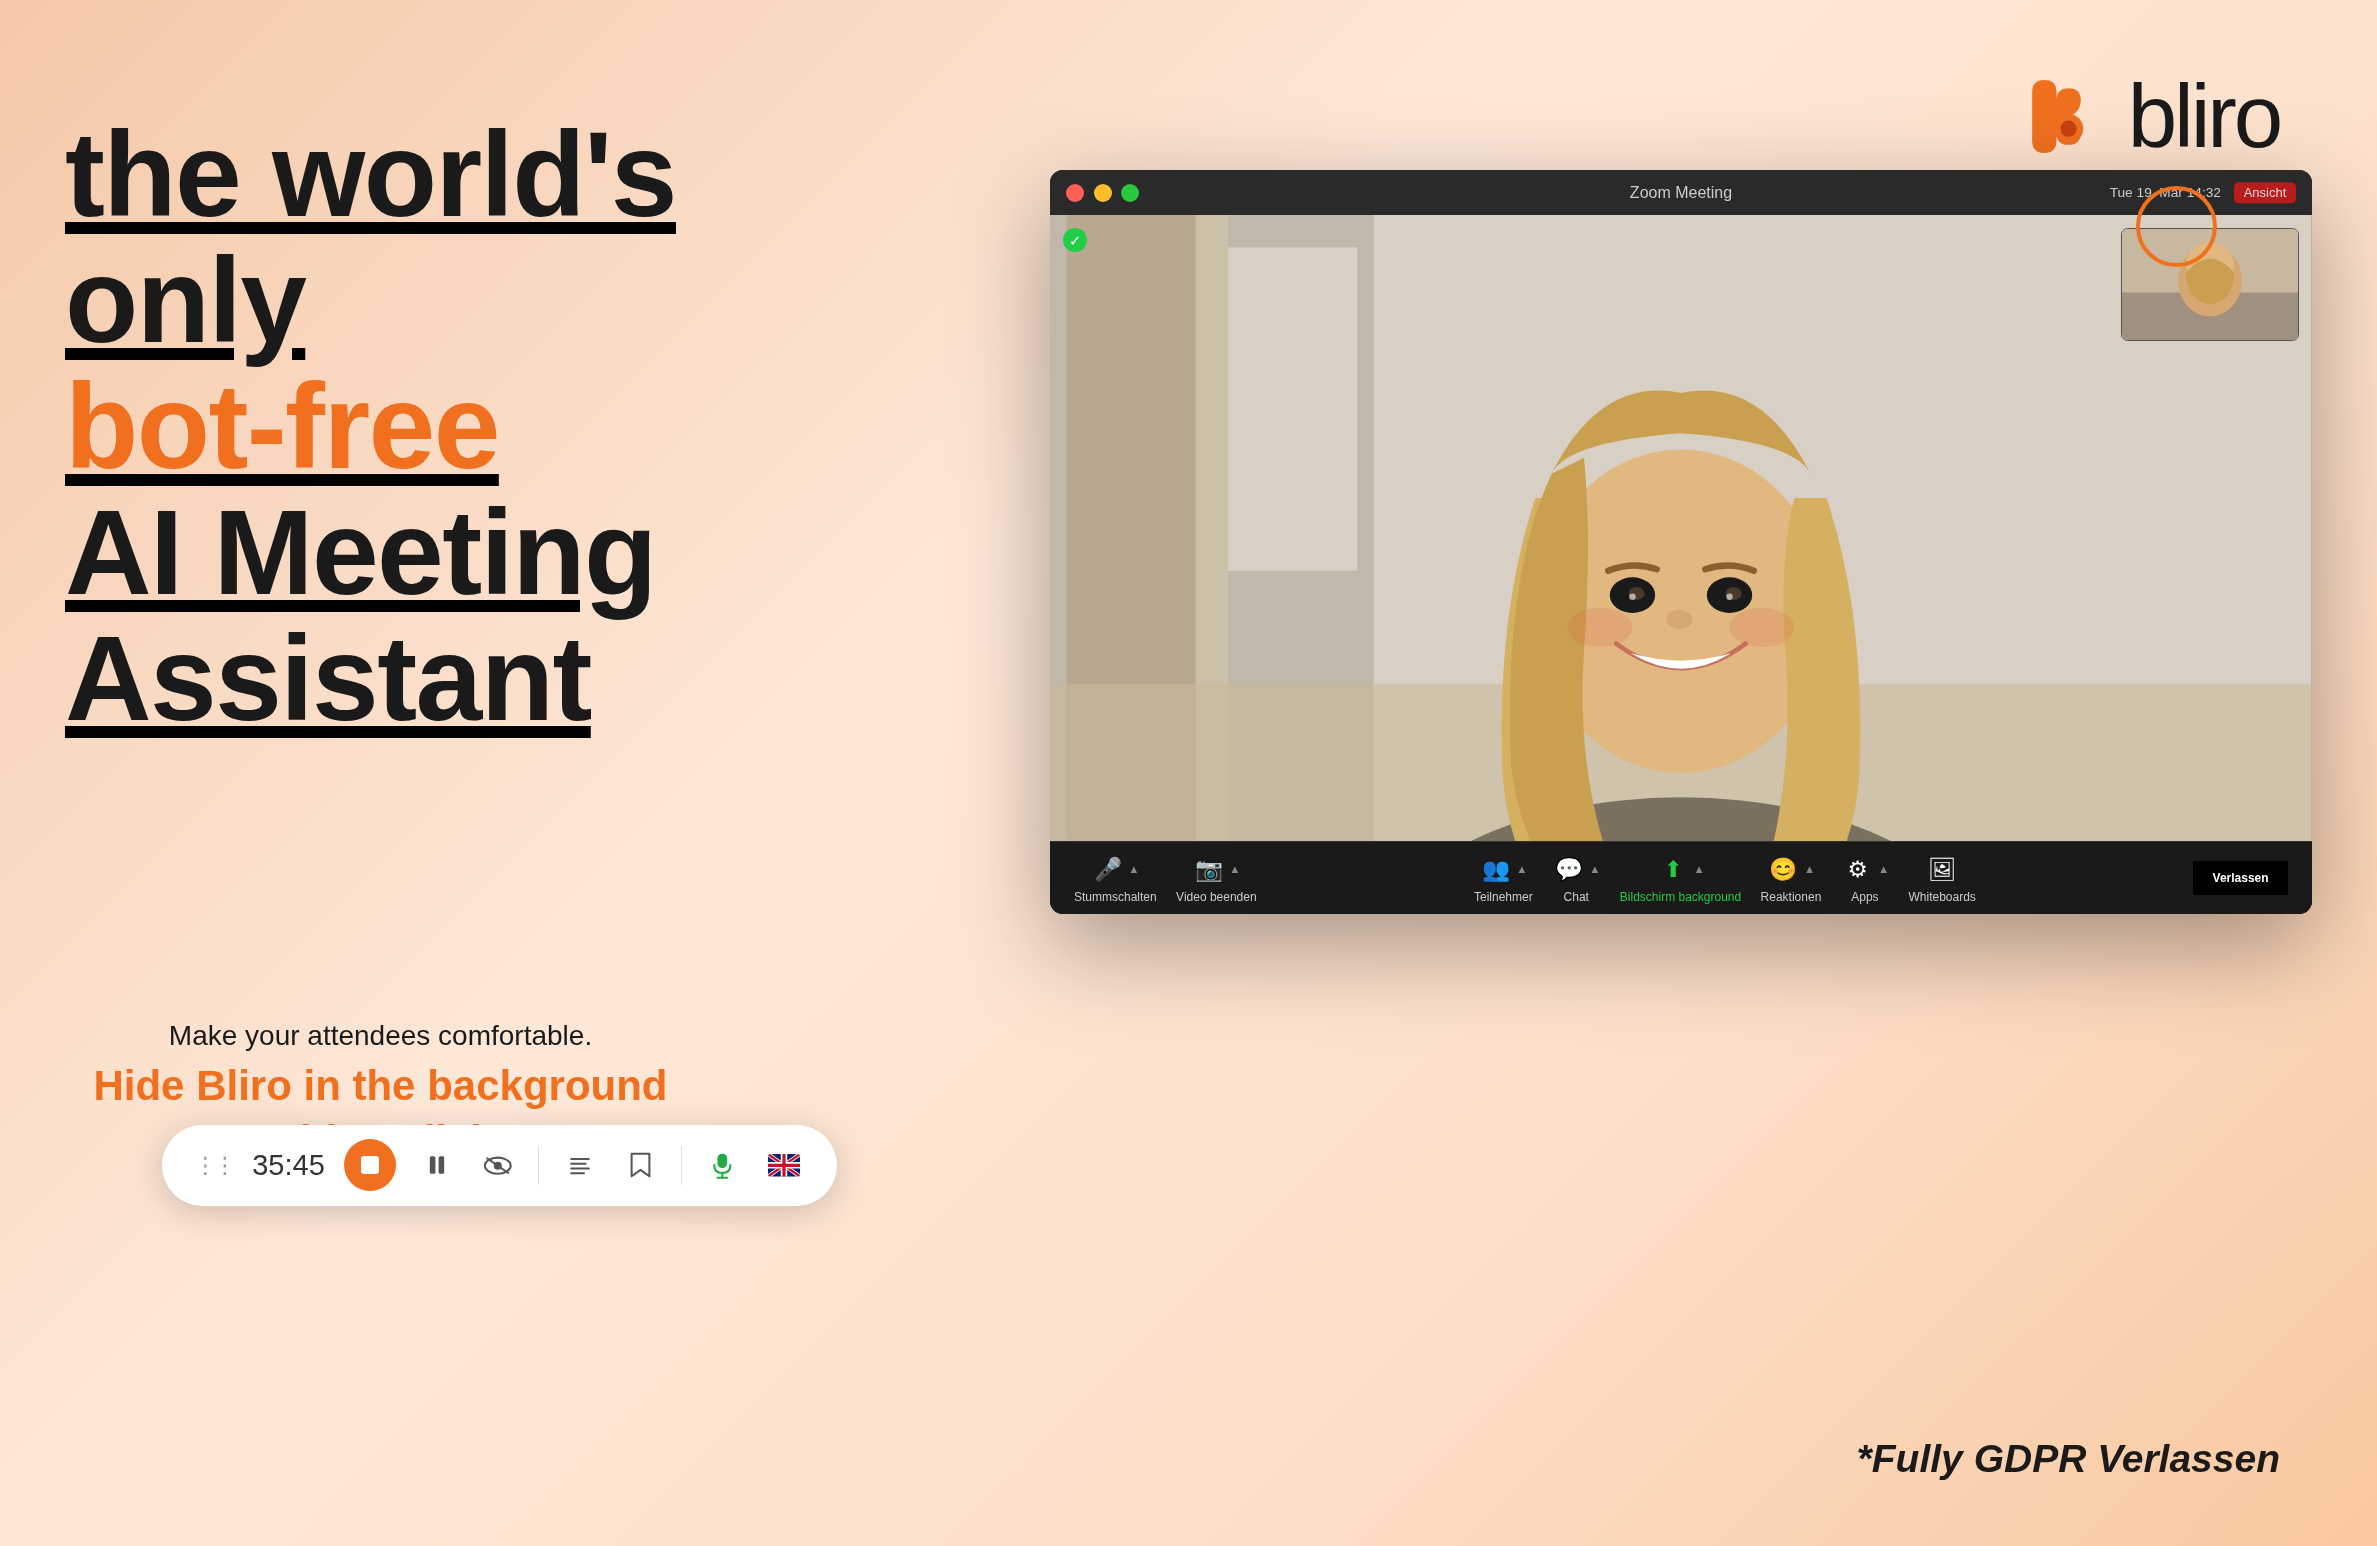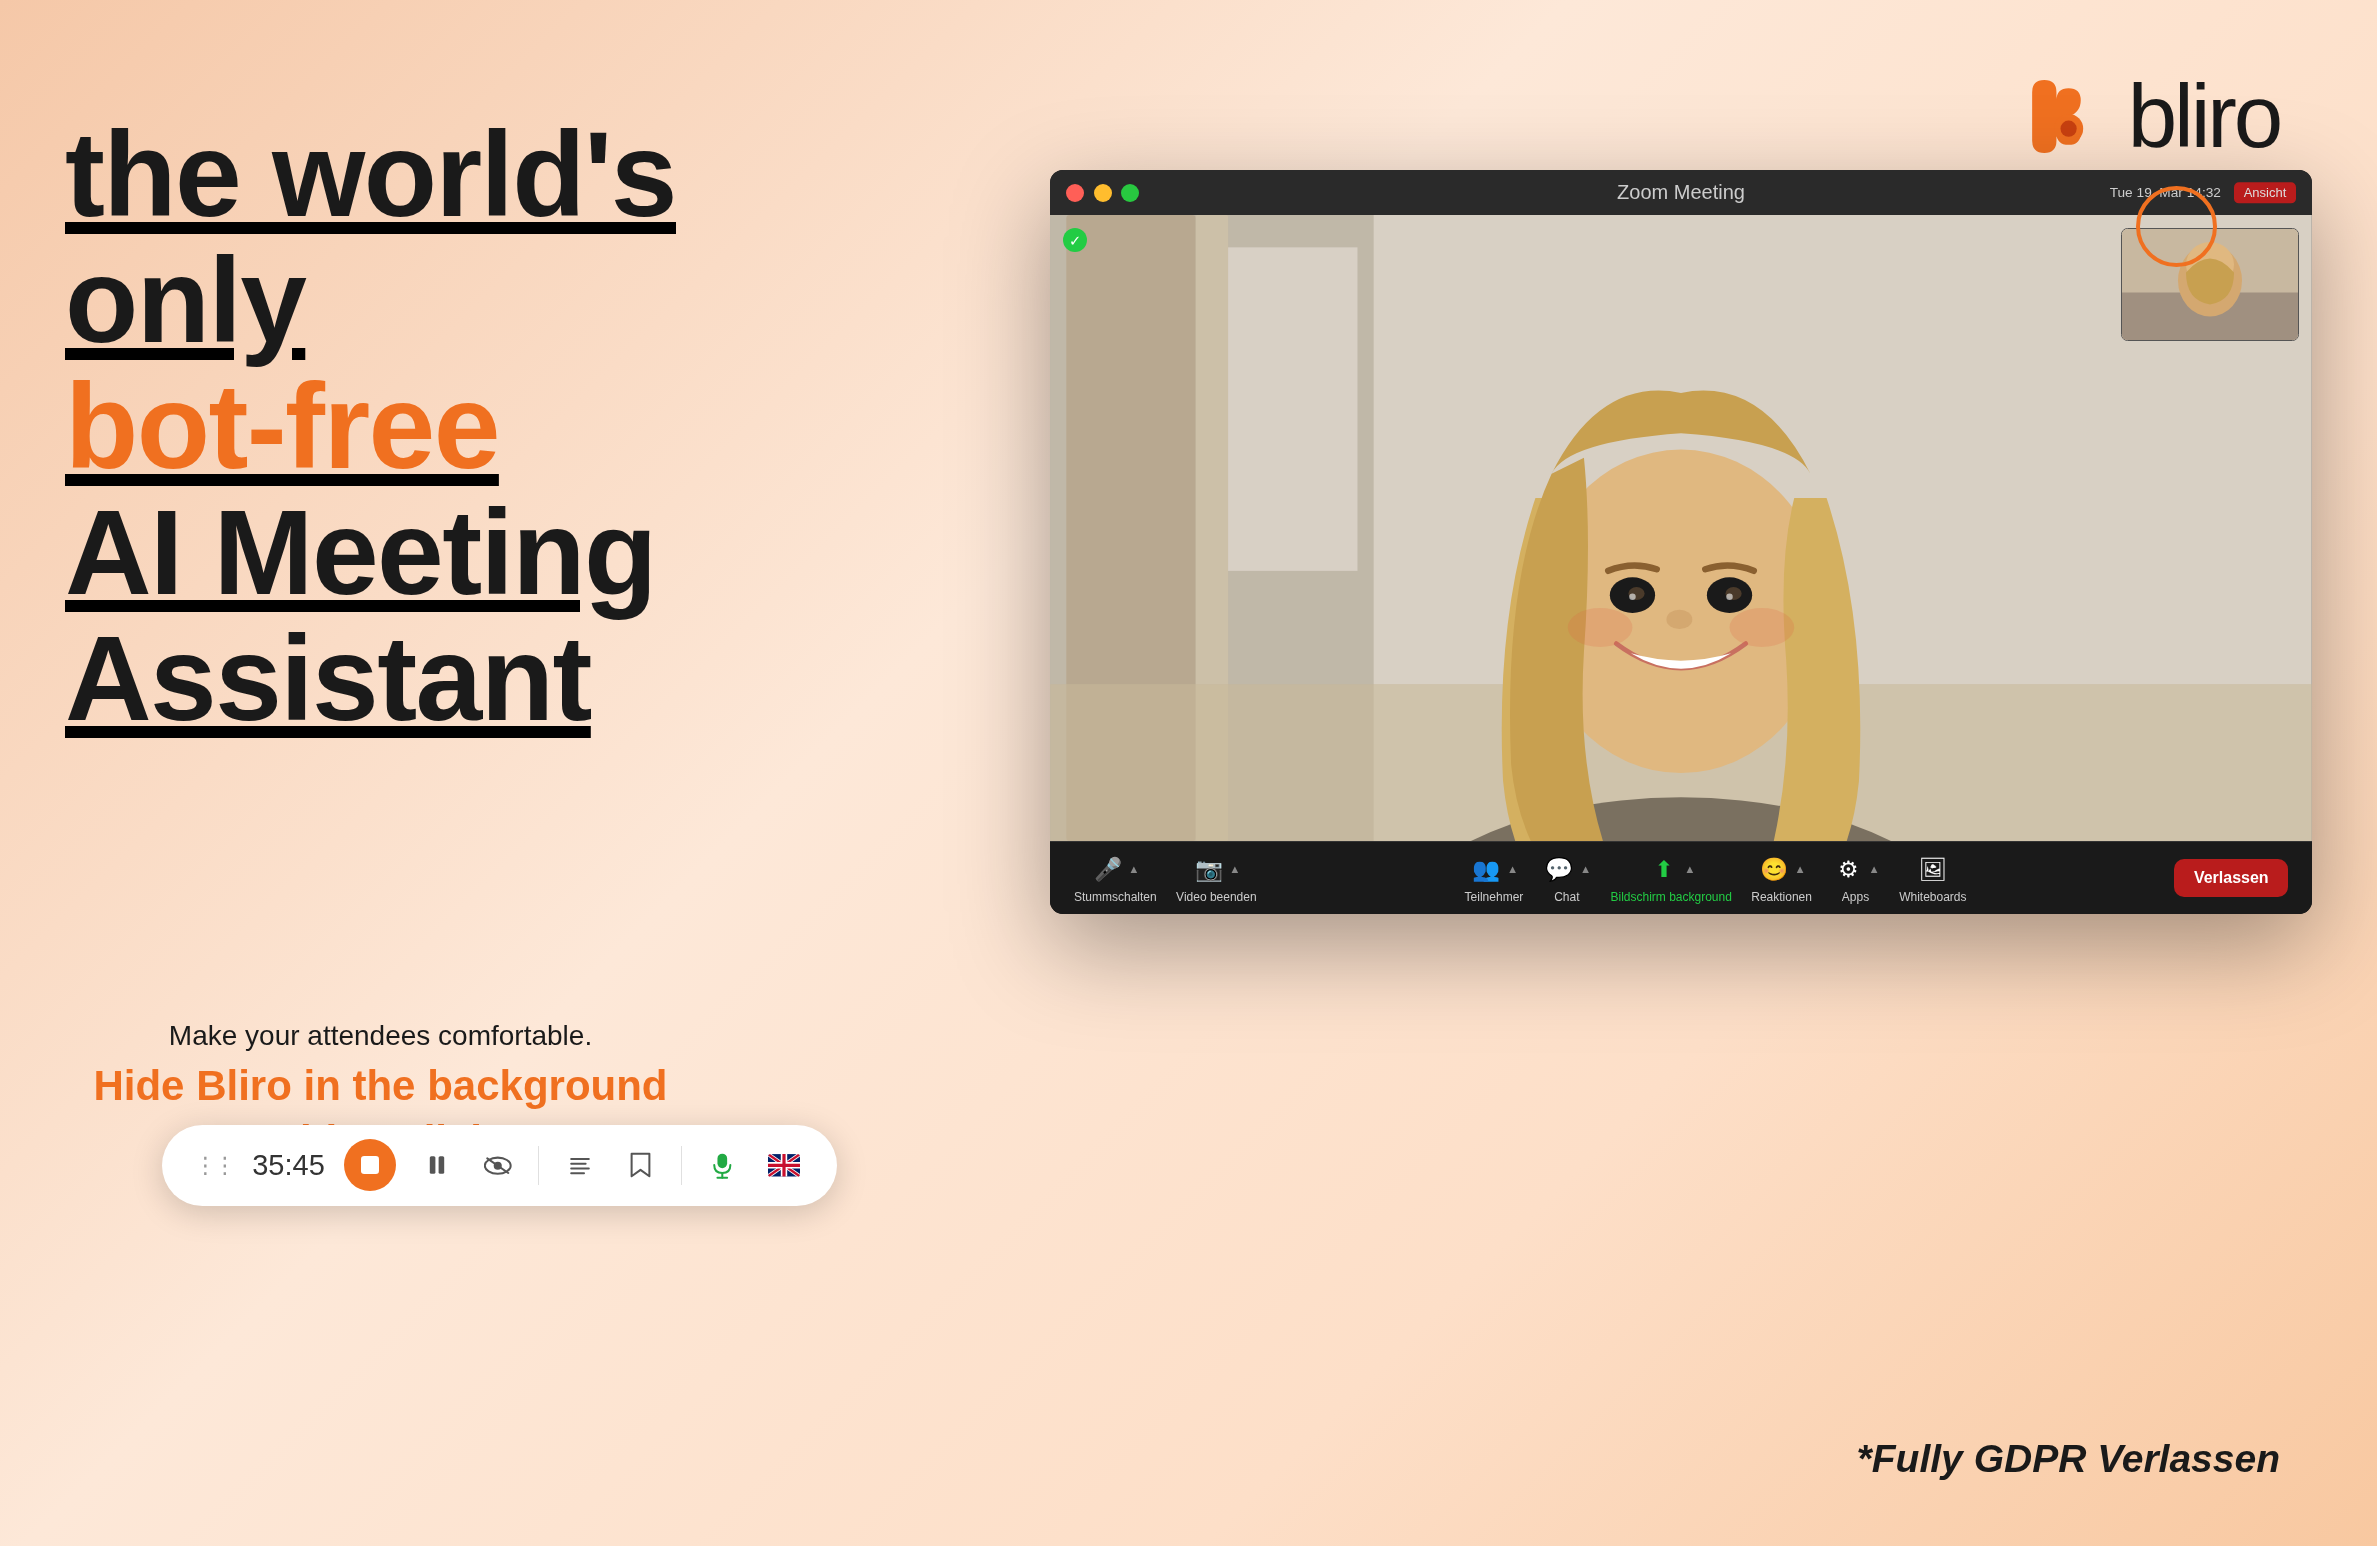--- a/index.html
+++ b/index.html
@@ -128,21 +128,21 @@
 
     .traffic-light.red { background: #ff5f57; }
     .traffic-light.yellow { background: #ffbd2e; }
     .traffic-light.green { background: #28c840; }
 
     .zoom-title {
       position: absolute;
       left: 50%;
       transform: translateX(-50%);
       color: #cccccc;
-      font-size: 20px;
+      font-size: 16px;
       font-weight: 500;
     }
 
     .zoom-top-right {
       position: absolute;
       right: 16px;
       top: 50%;
       transform: translateY(-50%);
       display: flex;
       align-items: center;
@@ -242,25 +242,25 @@
       color: #cccccc;
       white-space: nowrap;
     }
 
     .toolbar-chevron {
       font-size: 11.3px;
       color: #888;
     }
 
     .leave-btn {
-      background: #b91c1c;
+      background: #000000;
       color: white;
-      border-radius: 10px;
+      border-radius: 1px;
       padding: 9.7px 19.4px;
-      font-size: 16px;
+      font-size: 12px;
       font-weight: 600;
       cursor: pointer;
     }
 
     
     .bliro-bar {
       position: absolute;
       bottom: 340px;
       left: 162px;
       background: white;

